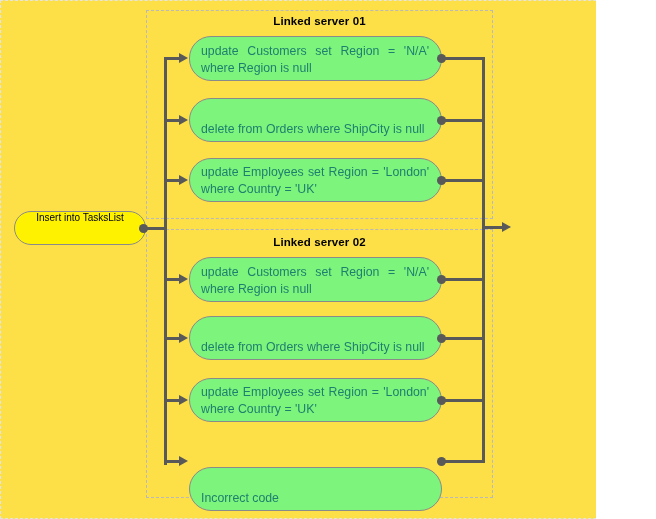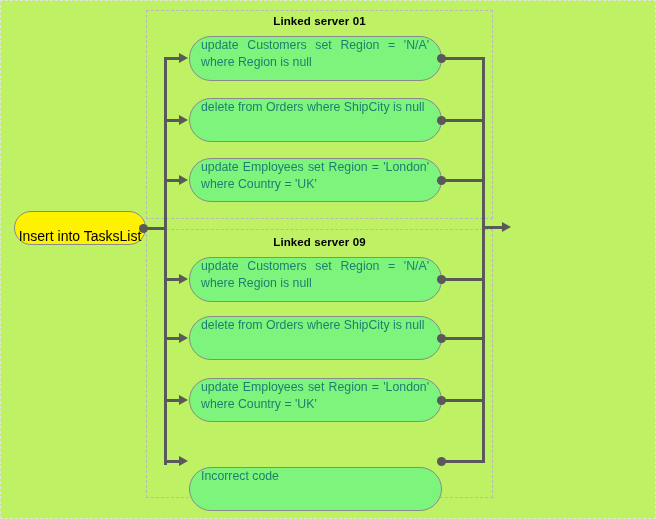--- a/index.html
+++ b/index.html
@@ -5,23 +5,23 @@
   html, body {
     margin: 0;
     padding: 0;
     background: #ffffff;
   }
   body {
     font-family: "Liberation Sans", sans-serif;
   }
   #canvas {
     position: relative;
-    width: 656px;
+    width: 596px;
     height: 519px;
-    background: #bef264;
+    background: #fde047;
     overflow: hidden;
     box-sizing: border-box;
   }
   
   .page-border {
     position: absolute;
     left: 0;
     top: 0;
     width: 656px;
     height: 519px;
@@ -53,44 +53,44 @@
   .task-node {
     position: absolute;
     box-sizing: border-box;
     background: #7DF57D;
     border: 1px solid #8a8a8a;
     border-radius: 22px;
     color: #1F7F6E;
     font-size: 12.3px;
     line-height: 17px;
     display: flex;
-    align-items: flex-start;
+    align-items: flex-end;
     padding: 0 12px 3px 11px;
     font-family: "Liberation Sans", sans-serif;
   }
   .task-node .txt {
     width: 100%;
     text-align: justify;
     text-align-last: left;
     word-spacing: 0px;
   }
   .task-node.justify .txt {
     text-align: justify;
   }
 
   
   .term-node {
     position: absolute;
     box-sizing: border-box;
     background: #FFF200;
     border: 1px solid #8a8a8a;
     color: #000000;
-    font-size: 14px;
+    font-size: 10px;
     display: flex;
-    align-items: flex-end;
+    align-items: flex-start;
     justify-content: center;
     font-family: "Liberation Sans", sans-serif;
     white-space: nowrap;
   }
   .term-node.pill { border-radius: 22px; }
   .term-node.rrect { border-radius: 12px; }
 
   
   .hline {
     position: absolute;
@@ -132,21 +132,21 @@
     <span class="txt">update Customers set Region = 'N/A' where Region is null</span>
   </div>
   <div class="task-node" style="left:189px; top:98px; width:253px; height:44px;">
     <span class="txt">delete from Orders where ShipCity is null</span>
   </div>
   <div class="task-node justify" style="left:189px; top:158px; width:253px; height:44px;">
     <span class="txt">update Employees set Region = 'London' where Country = 'UK'</span>
   </div>
 
   <div class="group-box" style="left:146px; top:229px; width:347px; height:269px;"></div>
-  <div class="group-title" style="left:146px; top:236px; width:347px;">Linked server 09</div>
+  <div class="group-title" style="left:146px; top:236px; width:347px;">Linked server 02</div>
 
   <div class="task-node justify" style="left:189px; top:257px; width:253px; height:45px;">
     <span class="txt">update Customers set Region = 'N/A' where Region is null</span>
   </div>
   <div class="task-node" style="left:189px; top:316px; width:253px; height:44px;">
     <span class="txt">delete from Orders where ShipCity is null</span>
   </div>
   <div class="task-node justify" style="left:189px; top:378px; width:253px; height:44px;">
     <span class="txt">update Employees set Region = 'London' where Country = 'UK'</span>
   </div>

